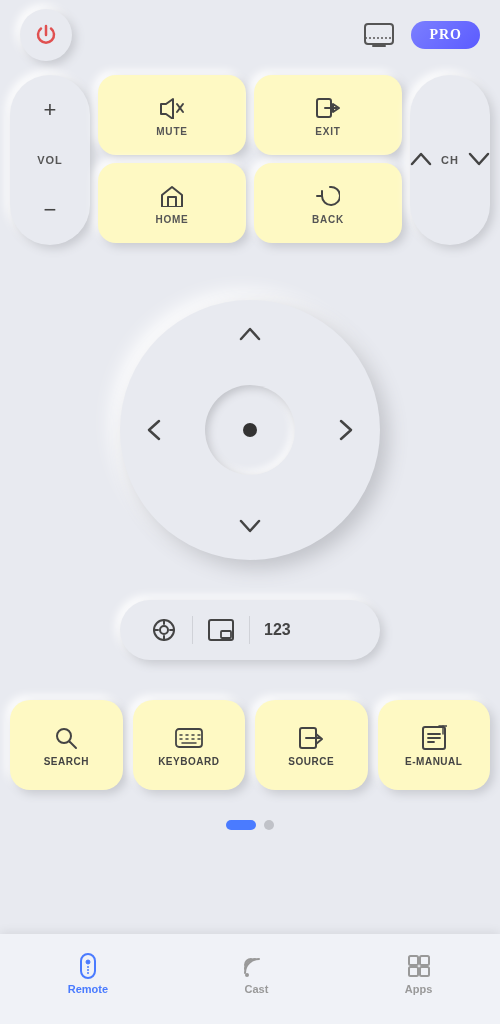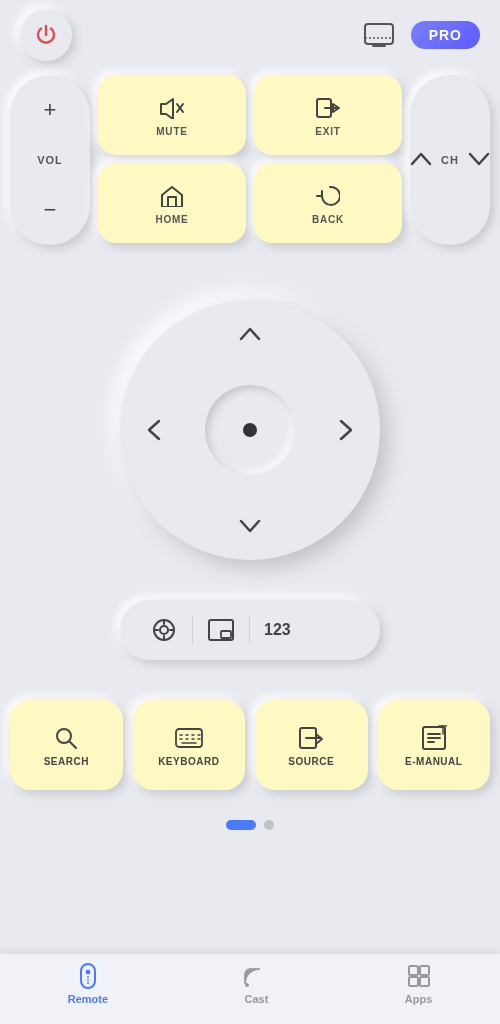--- a/index.html
+++ b/index.html
@@ -71,20 +71,21 @@
     #pro-badge {
       background: linear-gradient(135deg, #7b7fff, #5b5bff);
       color: white;
       font-weight: 700;
       font-size: 14px;
       padding: 6px 18px;
       border-radius: 20px;
       border: none;
       cursor: pointer;
       letter-spacing: 1px;
+      font-family: Liberation Serif, serif;
     }
 
     
     #controls-area {
       position: absolute;
       top: 75px;
       left: 10px;
       right: 10px;
       display: flex;
       gap: 8px;
@@ -304,21 +305,21 @@
       height: 10px;
       border-radius: 5px;
     }
     .page-dot.active { background: #4a7bff; }
     .page-dot.inactive { background: #c0c2c8; width: 10px; }
 
     
     #bottom-nav {
       position: absolute;
       bottom: 0; left: 0; right: 0;
-      height: 70px;
+      height: 90px;
       background: #f0f2f7;
       box-shadow: 0 -2px 10px rgba(0,0,0,0.08);
       display: flex;
       align-items: center;
       justify-content: space-around;
       padding-bottom: 10px;
     }
 
     .nav-item {
       display: flex;

